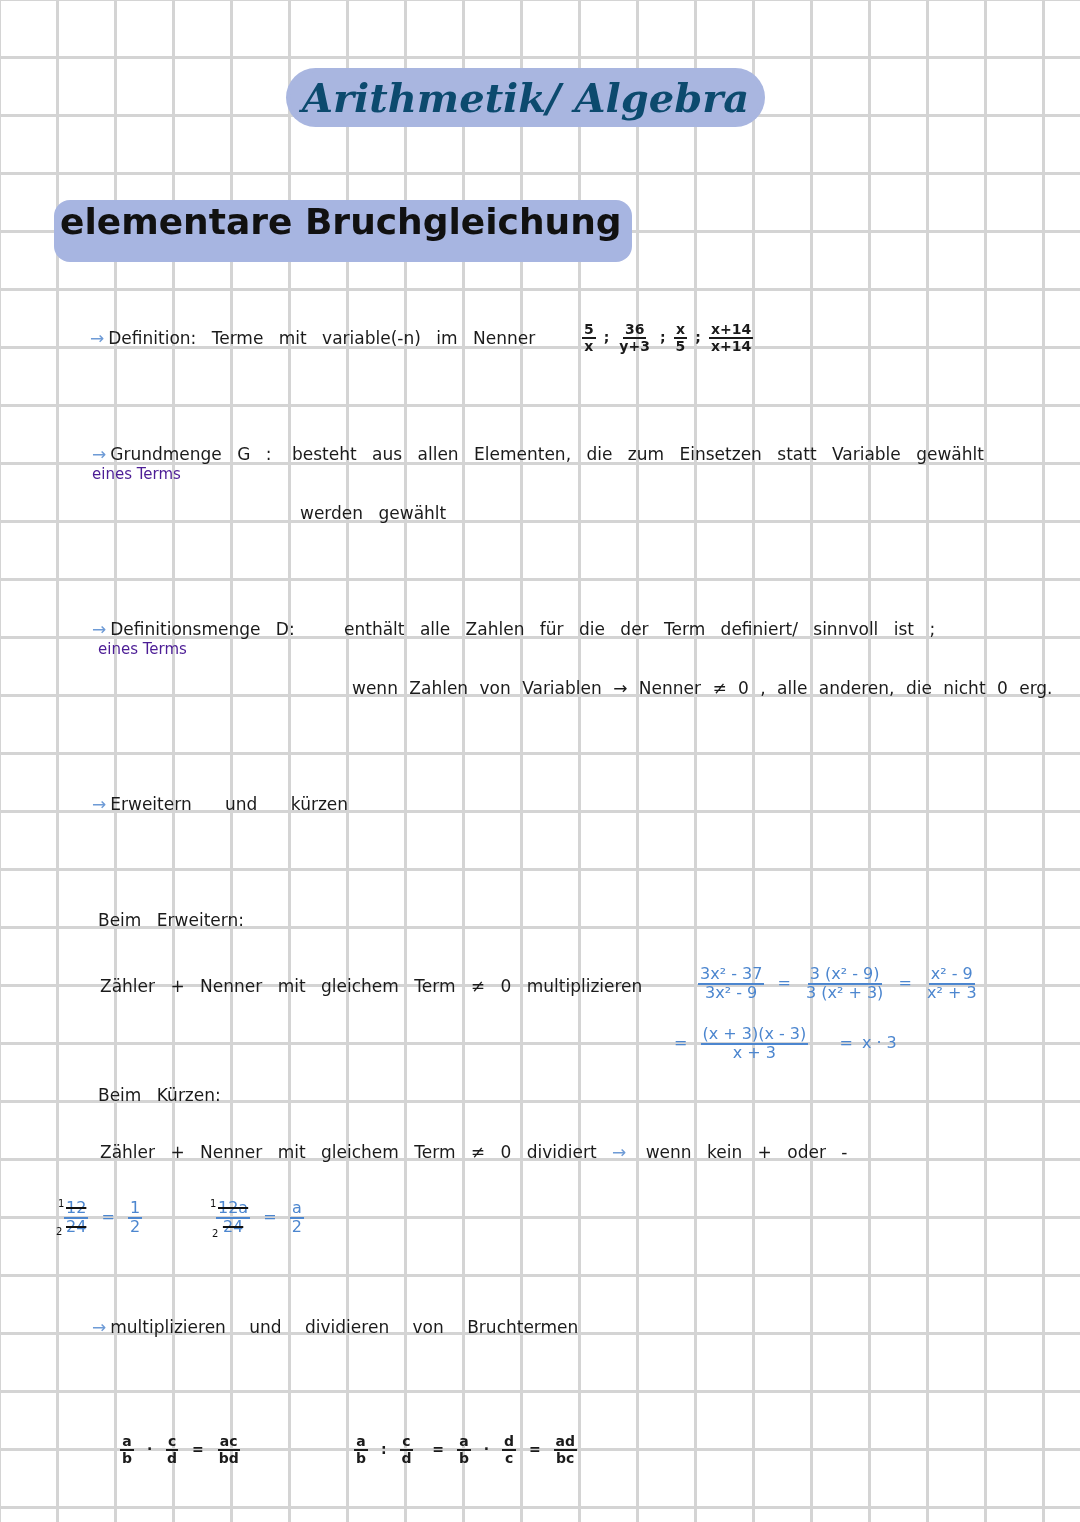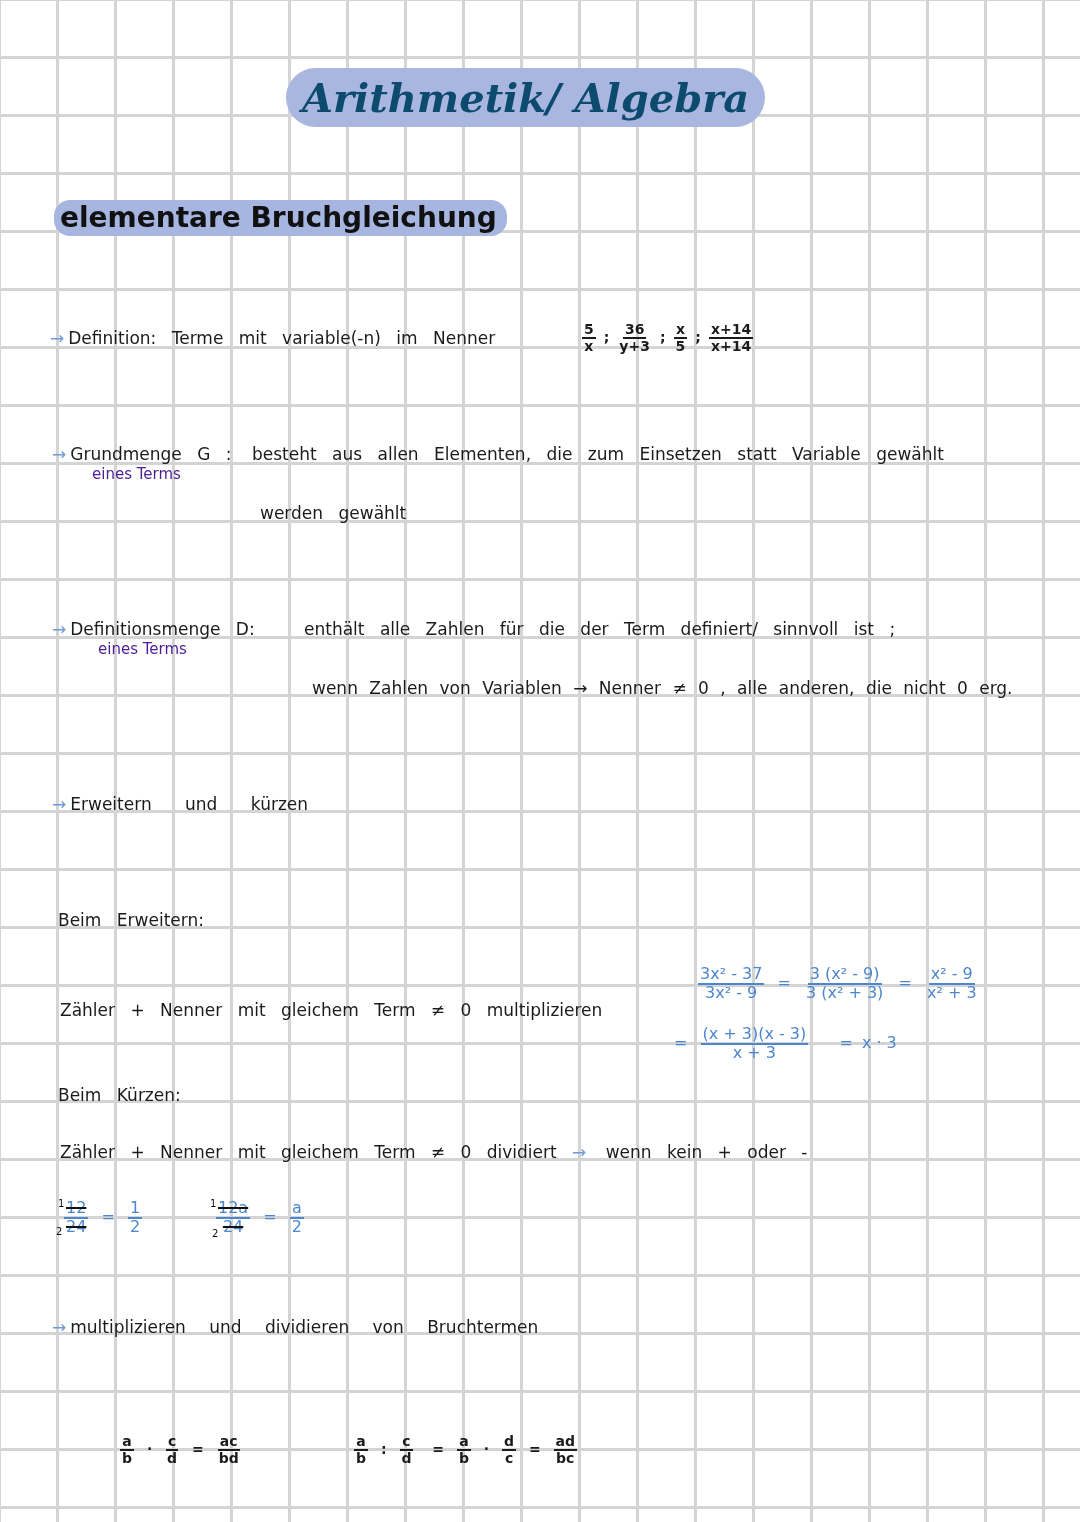--- a/index.html
+++ b/index.html
@@ -15,24 +15,24 @@
     color: #1a1a1a;
   }
   .abs { position: absolute; white-space: nowrap; }
   .title {
     left: 290px; top: 72px; font-family: "DejaVu Serif", serif;
     font-style: italic; font-weight: bold; font-size: 40px; letter-spacing: 0px;
     color: #0c4a6e; padding: 2px 12px; border-radius: 26px;
     background: #a9b6e0; box-shadow: 0 0 0 4px #a9b6e0;
   }
   .heading {
-    left: 54px; top: 200px; font-size: 28px; font-weight: bold; color: #111;
-    background: #a7b5e1; border-radius: 16px; padding: 1px 10px 2px 6px;
+    left: 54px; top: 200px; font-size: 36px; font-weight: bold; color: #111;
+    background: #a7b5e1; border-radius: 16px; padding: 1px 10px 20px 6px;
   }
-  .line { font-size: 17px; color: #1b1b1b; word-spacing: 10px; }
+  .line { font-size: 17px; color: #1b1b1b; word-spacing: 10px; margin-left: 40px; }
   .arrow { color: #6e9bd6; font-size: 17px; margin-right: 4px; }
   .sub { font-size: 15px; color: #4c1d95; }
   .frac { display: inline-flex; flex-direction: column; align-items: center; vertical-align: middle; margin: 0 4px; line-height: 1.05; }
   .frac .num { border-bottom: 2px solid currentColor; padding: 0 2px; }
   .frac .den { padding: 0 2px; }
   .ex { font-size: 14px; font-weight: bold; color: #1b1b1b; }
   .bex { font-size: 16px; color: #4c86cf; }
   .bex .frac .num { border-bottom-color: #4c86cf; }
   .sep { margin: 0 4px; }
   .strike { text-decoration: line-through; text-decoration-color: #111; text-decoration-thickness: 2px; }
@@ -77,21 +77,21 @@
 </div>
 <div class="abs sub" style="left:98px; top:640px;">eines Terms</div>
 <div class="abs line" style="left:304px; top:619px;">enthält alle Zahlen für die der Term definiert/ sinnvoll ist ;</div>
 <div class="abs line" style="left:312px; top:678px; word-spacing:6px;">wenn Zahlen von Variablen → Nenner ≠ 0 , alle anderen, die nicht 0 erg.</div>
 
 <div class="abs line" style="left:52px; top:794px;">
   <span class="arrow">→</span><span style="word-spacing:28px;">Erweitern und kürzen</span>
 </div>
 
 <div class="abs line" style="left:58px; top:910px;">Beim Erweitern:</div>
-<div class="abs line" style="left:60px; top:1000px;">Zähler + Nenner mit gleichem Term ≠ 0 multiplizieren</div>
+<div class="abs line" style="left:60px; top:976px;">Zähler + Nenner mit gleichem Term ≠ 0 multiplizieren</div>
 
 <div class="abs bex" style="left:694px; top:966px;">
   <span class="frac">
       <span class="num">3x² - 37</span>
       <span class="den">3x² - 9</span>
     </span>
   <span class="sep">=</span>
   <span class="frac">
       <span class="num">3 (x² - 9)</span>
       <span class="den">3 (x² + 3)</span>

